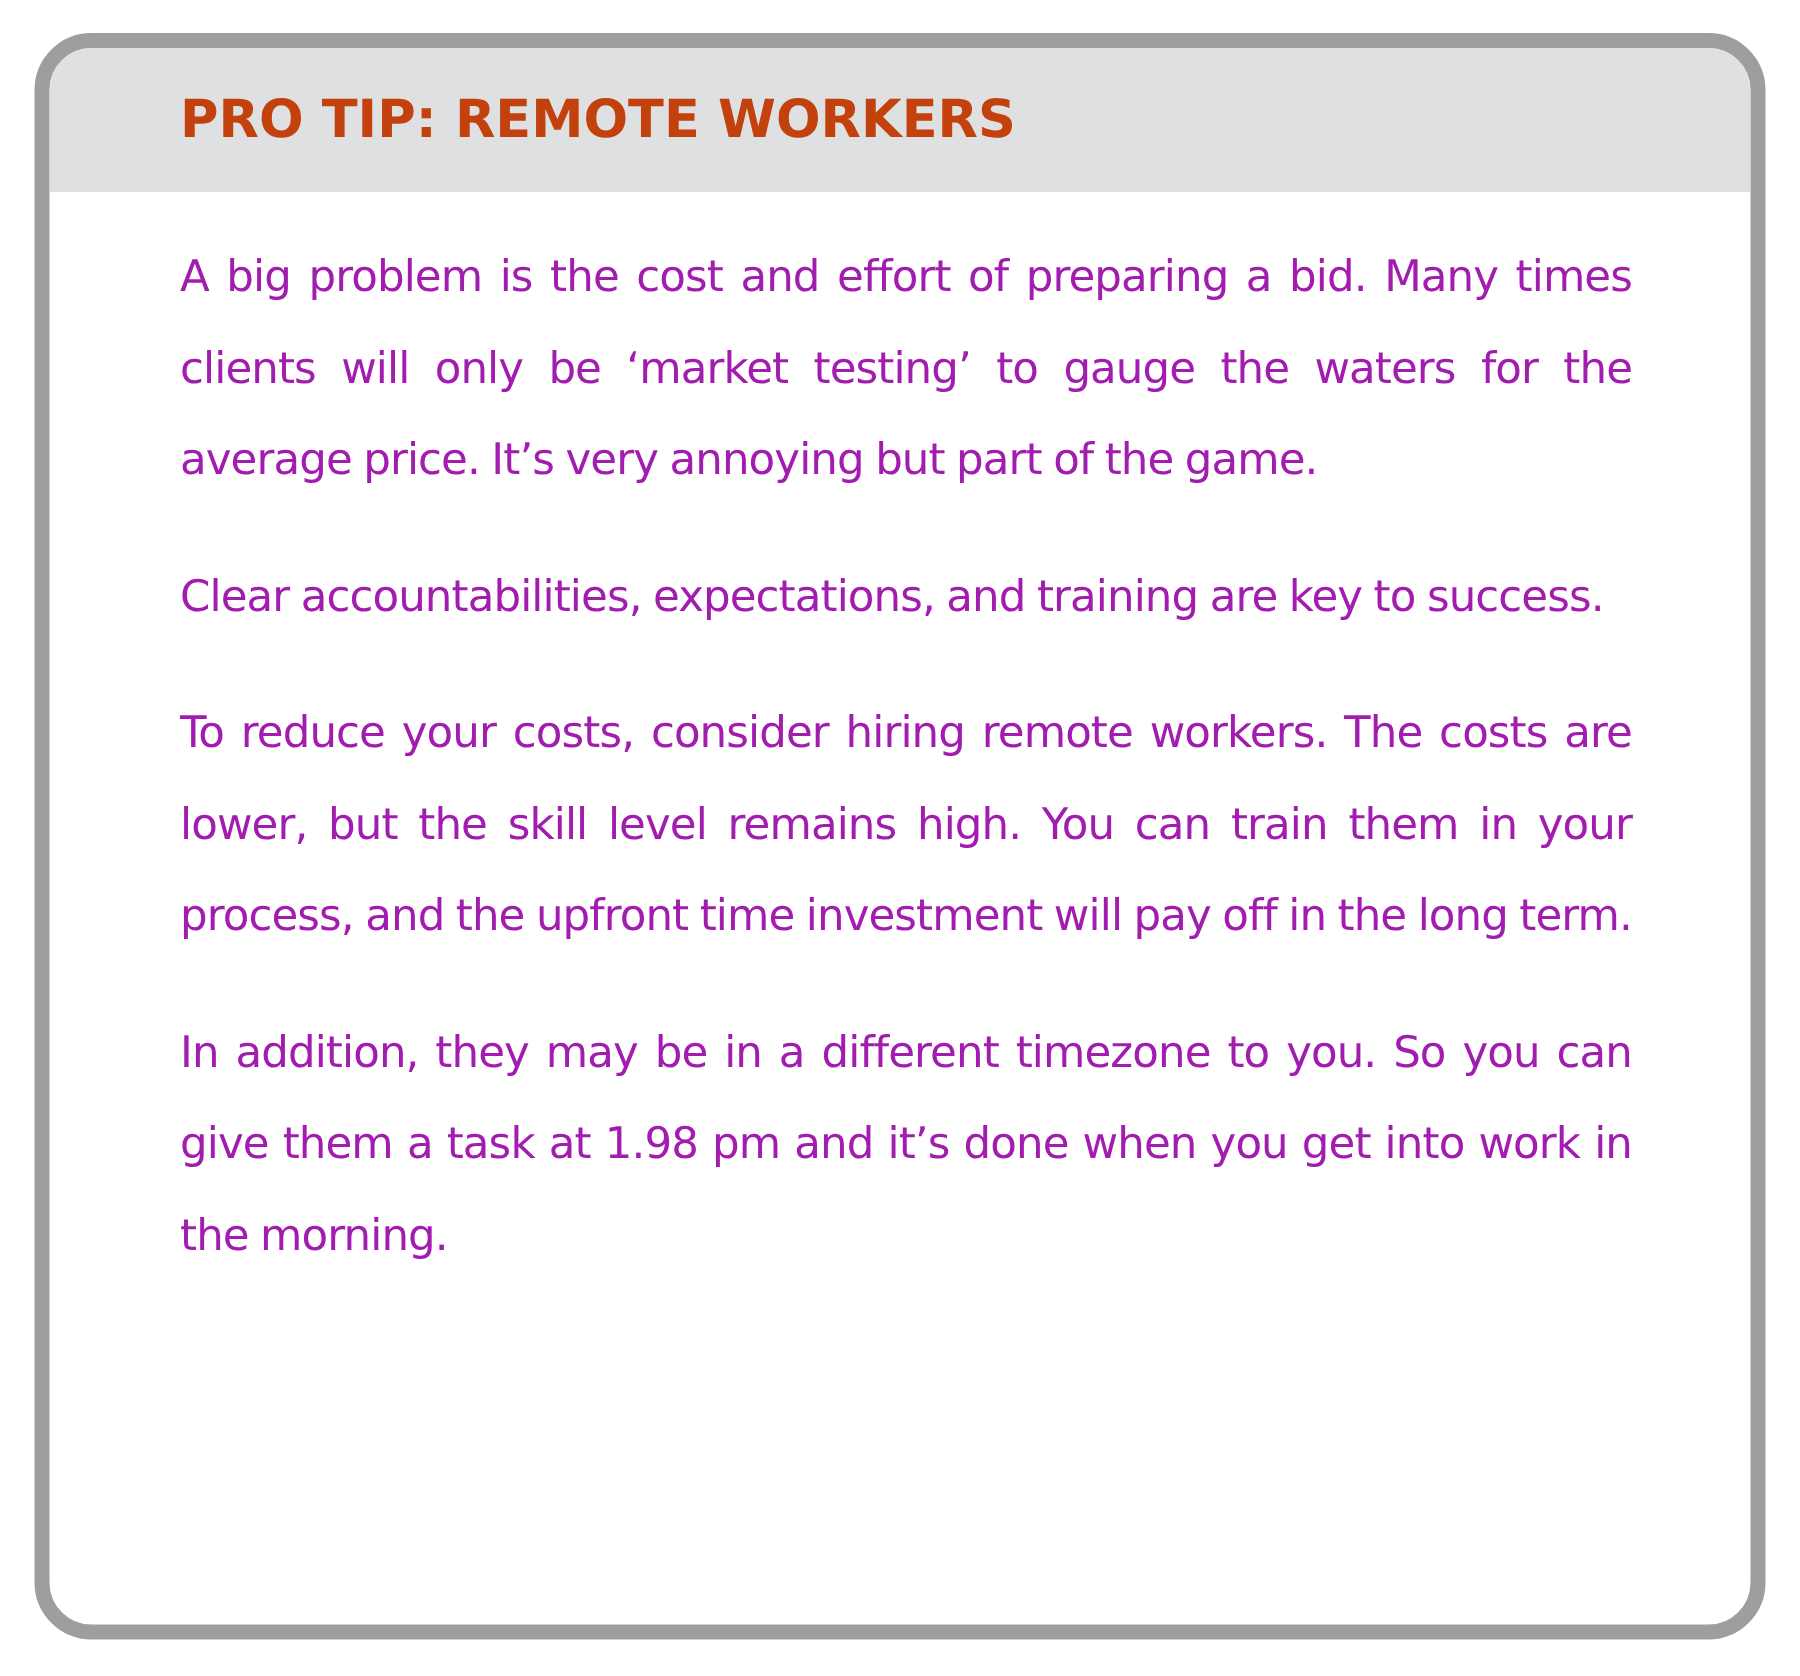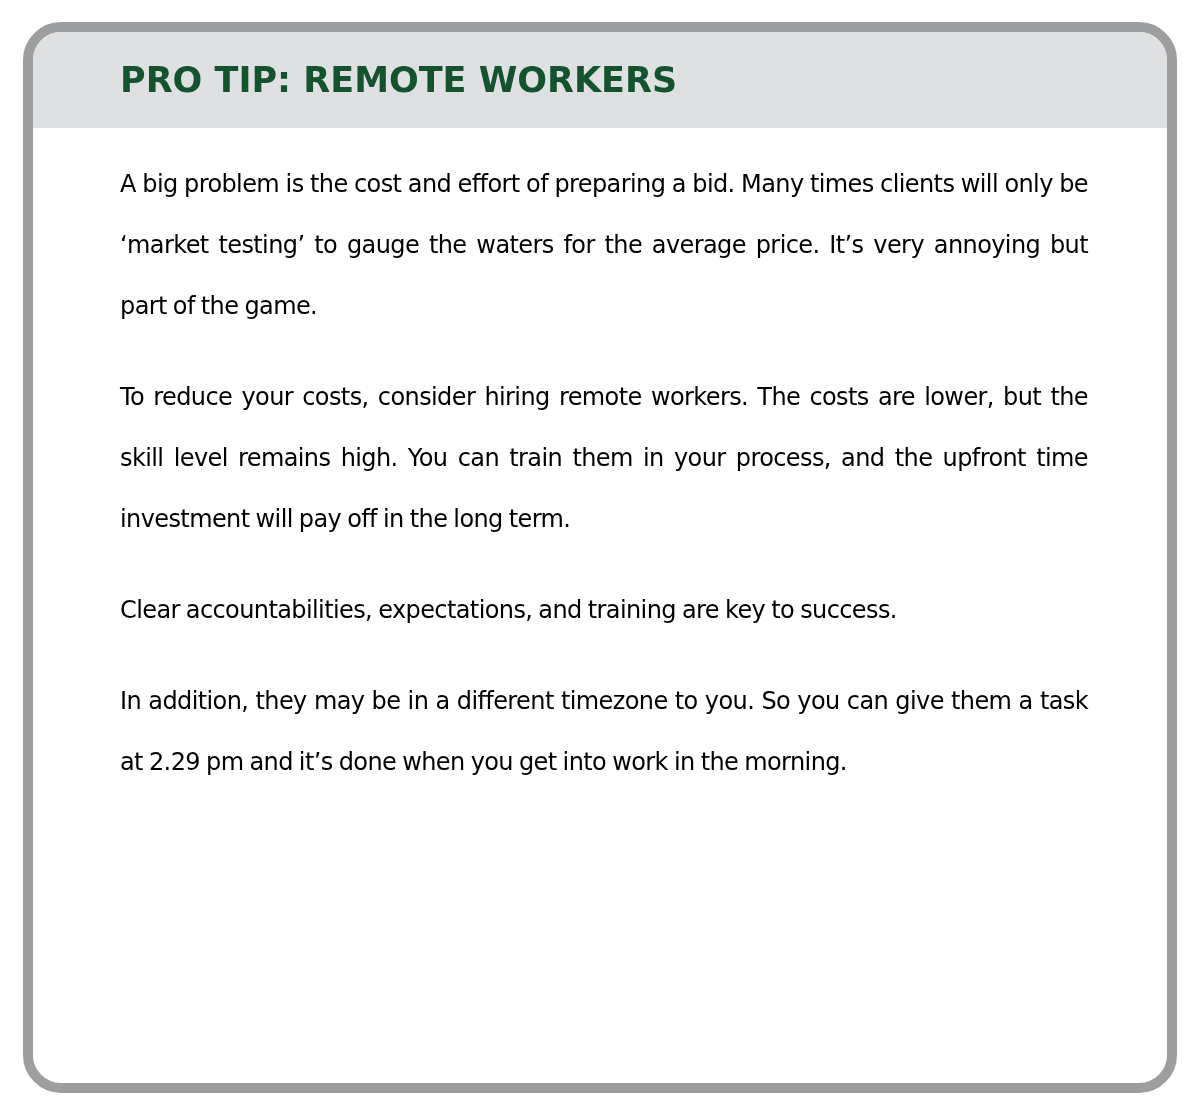--- a/index.html
+++ b/index.html
@@ -17,49 +17,49 @@
       height: 96px;
       background: #dfe0e1;
       position: relative;
     }
     .title {
       position: absolute;
       left: 87px; top: 28px;
       font-family: "DejaVu Sans", sans-serif;
       font-weight: bold;
       font-size: 35px;
-      color: #14532d;
+      color: #c2410c;
       letter-spacing: 0px;
       margin: 0;
       white-space: nowrap;
     }
     .body {
       position: absolute;
       left: 87px; top: 122px;
       width: 968px;
     }
     .para {
       font-family: "DejaVu Sans", sans-serif;
       font-weight: normal;
-      font-size: 24px;
+      font-size: 29px;
       line-height: 61px;
-      color: #000000;
+      color: #a21caf;
       margin: 0 0 30px 0;
       text-align: justify;
       letter-spacing: -0.6px;
       word-spacing: -1px;
     }
     .para.last { text-align: left; white-space: nowrap; letter-spacing: -1.4px; word-spacing: -2px; }
   </style>
 </head>
 <body>
 
 <div class="box">
   <div class="header">
     <h2 class="title">PRO TIP: REMOTE WORKERS</h2>
   </div>
   <div class="body">
     <p class="para">A big problem is the cost and effort of preparing a bid. Many times clients will only be ‘market testing’ to gauge the waters for the average price. It’s very annoying but part of the game.</p>
+    <p class="para">Clear accountabilities, expectations, and training are key to success.</p>
     <p class="para">To reduce your costs, consider hiring remote workers. The costs are lower, but the skill level remains high. You can train them in your process, and the upfront time investment will pay off in the long term.</p>
-    <p class="para">Clear accountabilities, expectations, and training are key to success.</p>
-    <p class="para">In addition, they may be in a different timezone to you. So you can give them a task at 2.29 pm and it’s done when you get into work in the morning.</p>
+    <p class="para">In addition, they may be in a different timezone to you. So you can give them a task at 1.98 pm and it’s done when you get into work in the morning.</p>
   </div>
 </div>
 
 </body></html>

